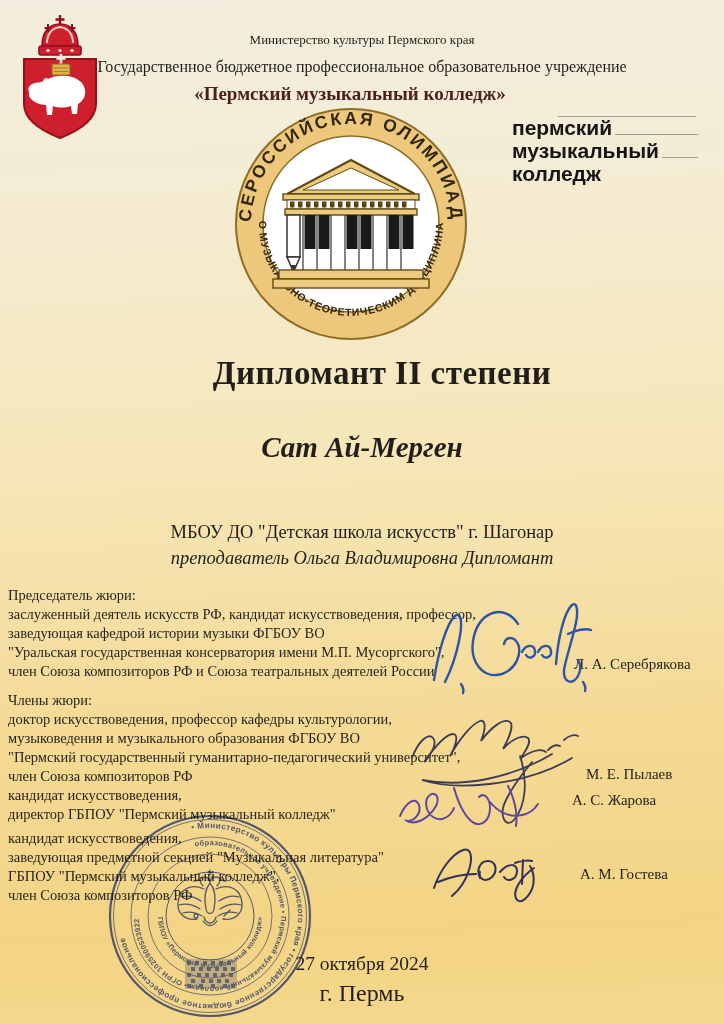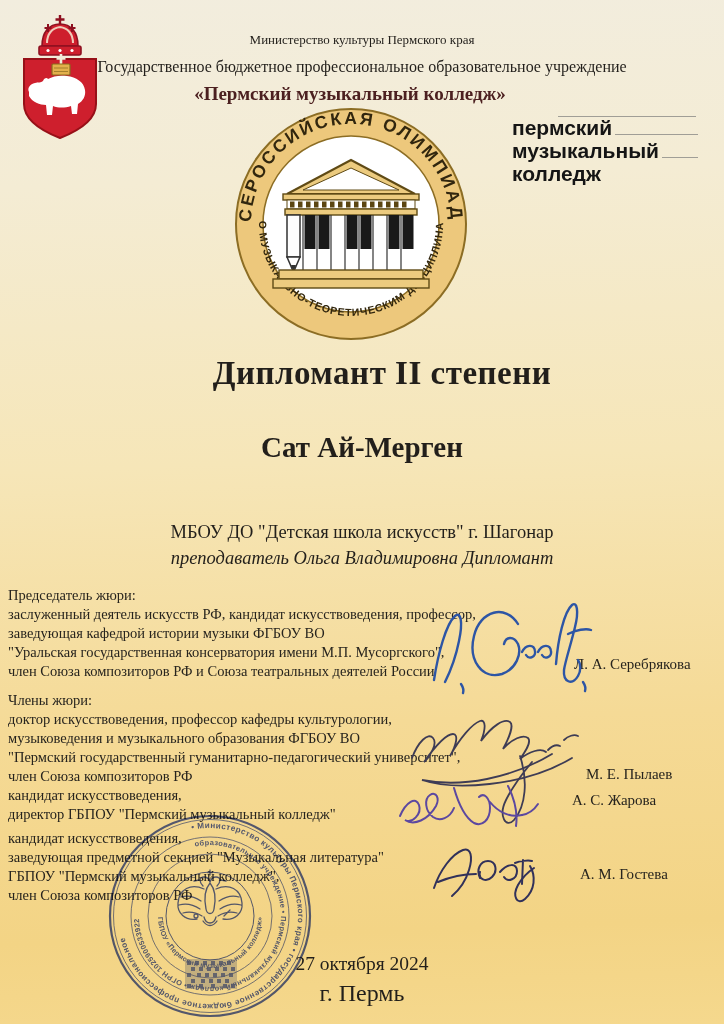--- a/index.html
+++ b/index.html
@@ -7,21 +7,21 @@
     position:relative; width:724px; height:1024px; overflow:hidden;
     background:linear-gradient(178deg,#f2edde 0%,#f4ecd4 18%,#f6e6b8 45%,#f5da96 70%,#f3d485 90%,#f5d88d 100%);
     font-family:"Liberation Serif", serif; color:#221f1b;
   }
   .abs{position:absolute;}
   .ctr{left:0; width:724px; text-align:center;}
   .hdr1{top:32px; font-size:13px;}
   .hdr2{top:58px; font-size:16px;}
   .hdr3{top:83px; width:700px; font-size:19px; font-weight:bold; color:#4c2020;}
   .title{top:355px; font-size:33px; font-weight:bold; letter-spacing:.5px;margin-left:20px;}
-  .recipient{top:431px; font-size:29px; font-weight:bold; }
+  .recipient{top:431px; font-size:29px; font-weight:bold; font-style:italic;}
   .school{top:522px; font-size:18.5px;}
   .teacher{top:548px; font-size:18.5px; font-style:italic;}
   .jury{left:8px; font-size:14.5px; line-height:19px; color:#27241e;}
   .jury div{white-space:nowrap;}
   .jblock-chair{top:586px;}
   .jblock-members{top:691px;}
   .jblock-m2{top:786px;}
   .jblock-m3{top:829px;}
   .jname{font-size:15px; color:#27241e; white-space:nowrap;}
   .n-chair{left:574px; top:656px;}

